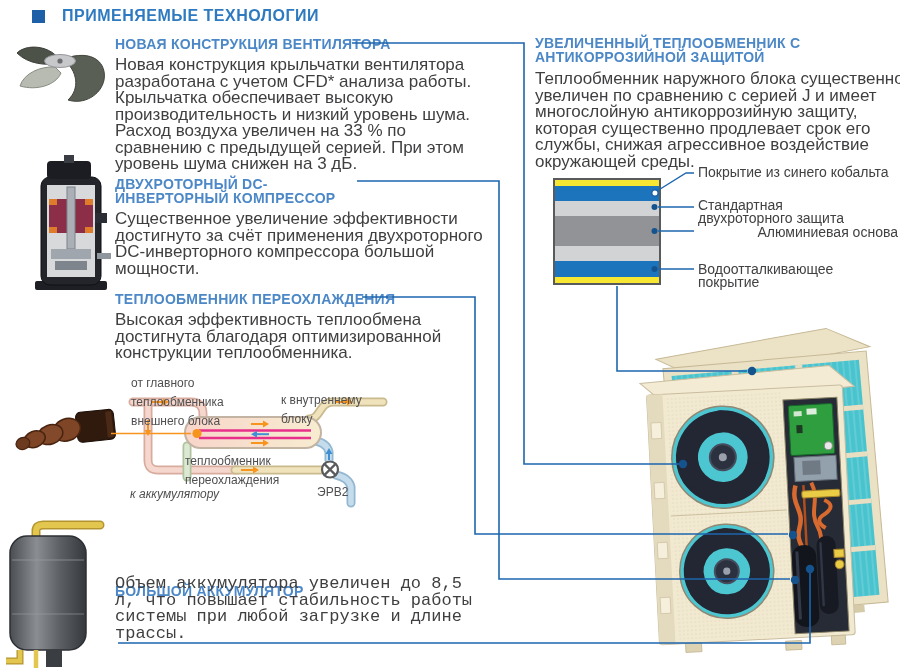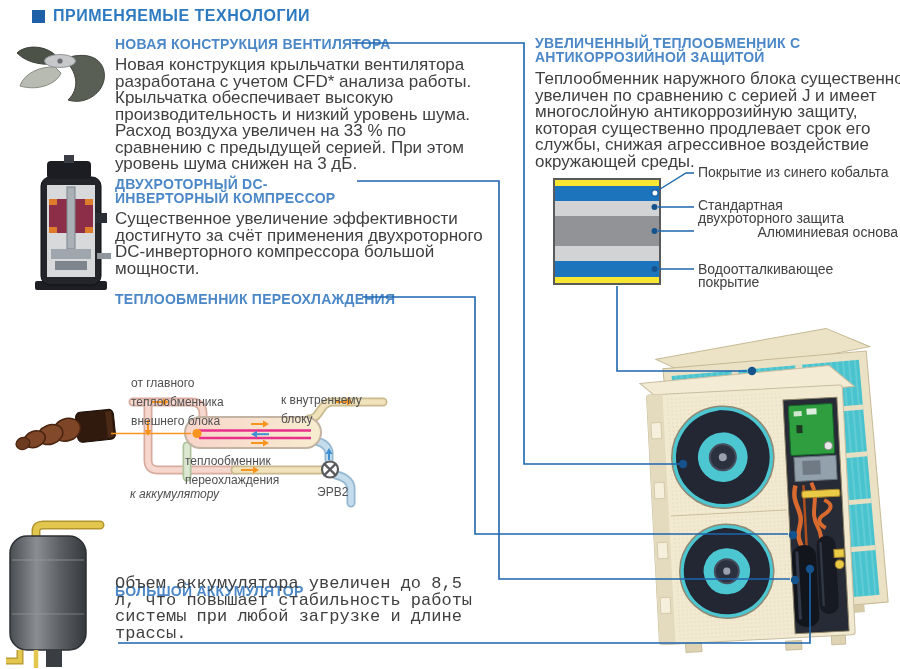--- a/index.html
+++ b/index.html
@@ -1,19 +1,19 @@
 <!DOCTYPE html>
 <html><head>
 <meta charset="utf-8">
 <style>
   html,body{margin:0;padding:0;background:#fff;}
   .page{position:relative;width:900px;height:669px;background:#fff;overflow:hidden;
         font-family:"Liberation Sans", sans-serif;}
   .abs{position:absolute;}
-  .hdr{display:flex;align-items:center;gap:8px;}
+  .hdr{display:flex;align-items:center;gap:17px;}
   .hdr-sq{width:13px;height:13px;background:#1d60a7;}
   .hdr-t{font-size:16px;font-weight:700;letter-spacing:.5px;color:#2e7ac0;}
   .sec-title{font-size:14px;font-weight:700;letter-spacing:.25px;color:#4c88c7;line-height:14px;}
   .sec-body{font-size:17px;line-height:16.5px;color:#3f3f41;}
   .dlabel{font-size:12px;line-height:19px;color:#4f4f51;}
   .clabel{font-size:14px;line-height:12.5px;color:#414042;}
   .coatbox{border:2px solid #595a5c;width:104px;}
   .coatbox div{width:100%;}
   svg{display:block;}
   .overlay{position:absolute;left:0;top:0;z-index:40;pointer-events:none;}
@@ -28,20 +28,21 @@
     <span class="hdr-t">ПРИМЕНЯЕМЫЕ ТЕХНОЛОГИИ</span>
   </div>
 
   <div class="abs sec-title" style="left:115px;top:37px;width:300px;">НОВАЯ КОНСТРУКЦИЯ ВЕНТИЛЯТОРА</div>
   <div class="abs sec-body" style="left:115px;top:57px;width:372px;">Новая конструкция крыльчатки вентилятора разработана с учетом CFD* анализа работы. Крыльчатка обеспечивает высокую производительность и низкий уровень шума. Расход воздуха увеличен на 33 % по сравнению с предыдущей серией. При этом уровень шума снижен на 3 дБ.</div>
 
   <div class="abs sec-title" style="left:115px;top:177px;width:260px;">ДВУХРОТОРНЫЙ DC-ИНВЕРТОРНЫЙ КОМПРЕССОР</div>
   <div class="abs sec-body" style="left:115px;top:211px;width:372px;">Существенное увеличение эффективности достигнуто за счёт применения двухроторного DC-инверторного компрессора большой мощности.</div>
 
   <div class="abs sec-title" style="left:115px;top:292px;width:300px;">ТЕПЛООБМЕННИК ПЕРЕОХЛАЖДЕНИЯ</div>
+  <div class="abs sec-body" style="left:115px;top:312px;width:372px;">Высокая эффективность теплообмена достигнута благодаря оптимизированной конструкции теплообменника.</div>
 
   <div class="abs sec-title" style="left:115px;top:584px;width:300px;">БОЛЬШОЙ АККУМУЛЯТОР</div>
   <div class="abs sec-body" style="left:115px;top:576px;width:366px;font-family:Liberation Mono, monospace;">Объем аккумулятора увеличен до 8,5 л, что повышает стабильность работы системы при любой загрузке и длине трассы.</div>
 
   <div class="abs sec-title" style="left:535px;top:36px;width:372px;">УВЕЛИЧЕННЫЙ ТЕПЛООБМЕННИК С АНТИКОРРОЗИЙНОЙ ЗАЩИТОЙ</div>
   <div class="abs sec-body" style="left:535px;top:71px;width:372px;">Теплообменник наружного блока существенно увеличен по сравнению с серией J и имеет многослойную антикоррозийную защиту, которая существенно продлевает срок его службы, снижая агрессивное воздействие окружающей среды.</div>
 
   <div class="abs coatbox" style="left:553px;top:178px;">
     <div style="height: 6px; background-color: rgb(247, 231, 51);"></div>
     <div style="height: 15px; background-color: rgb(28, 117, 188);"></div>

